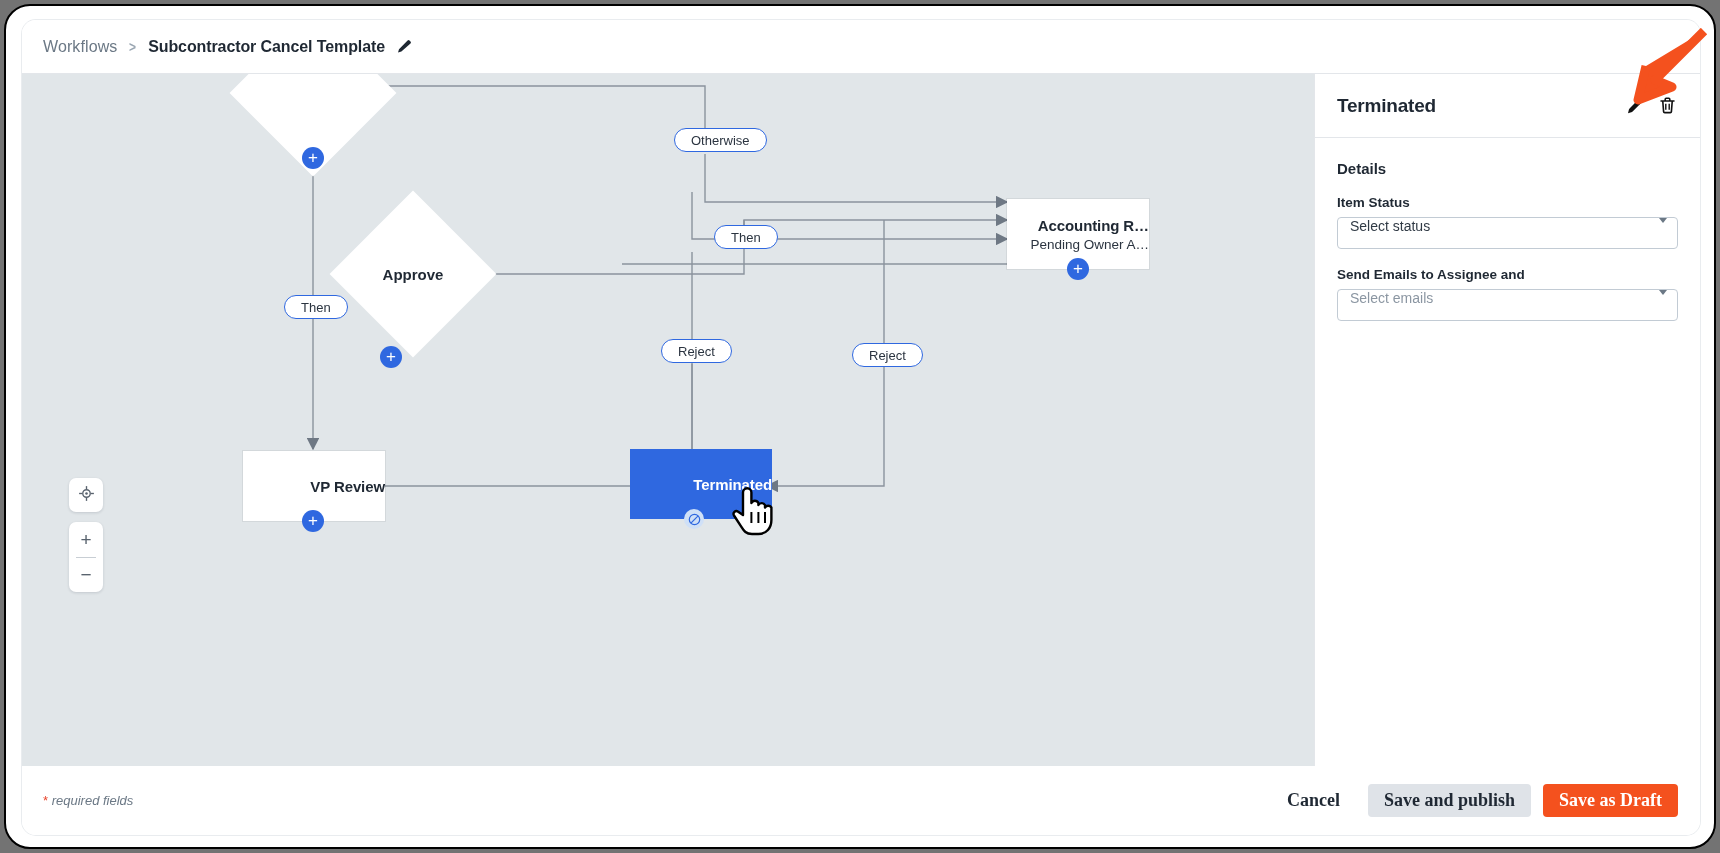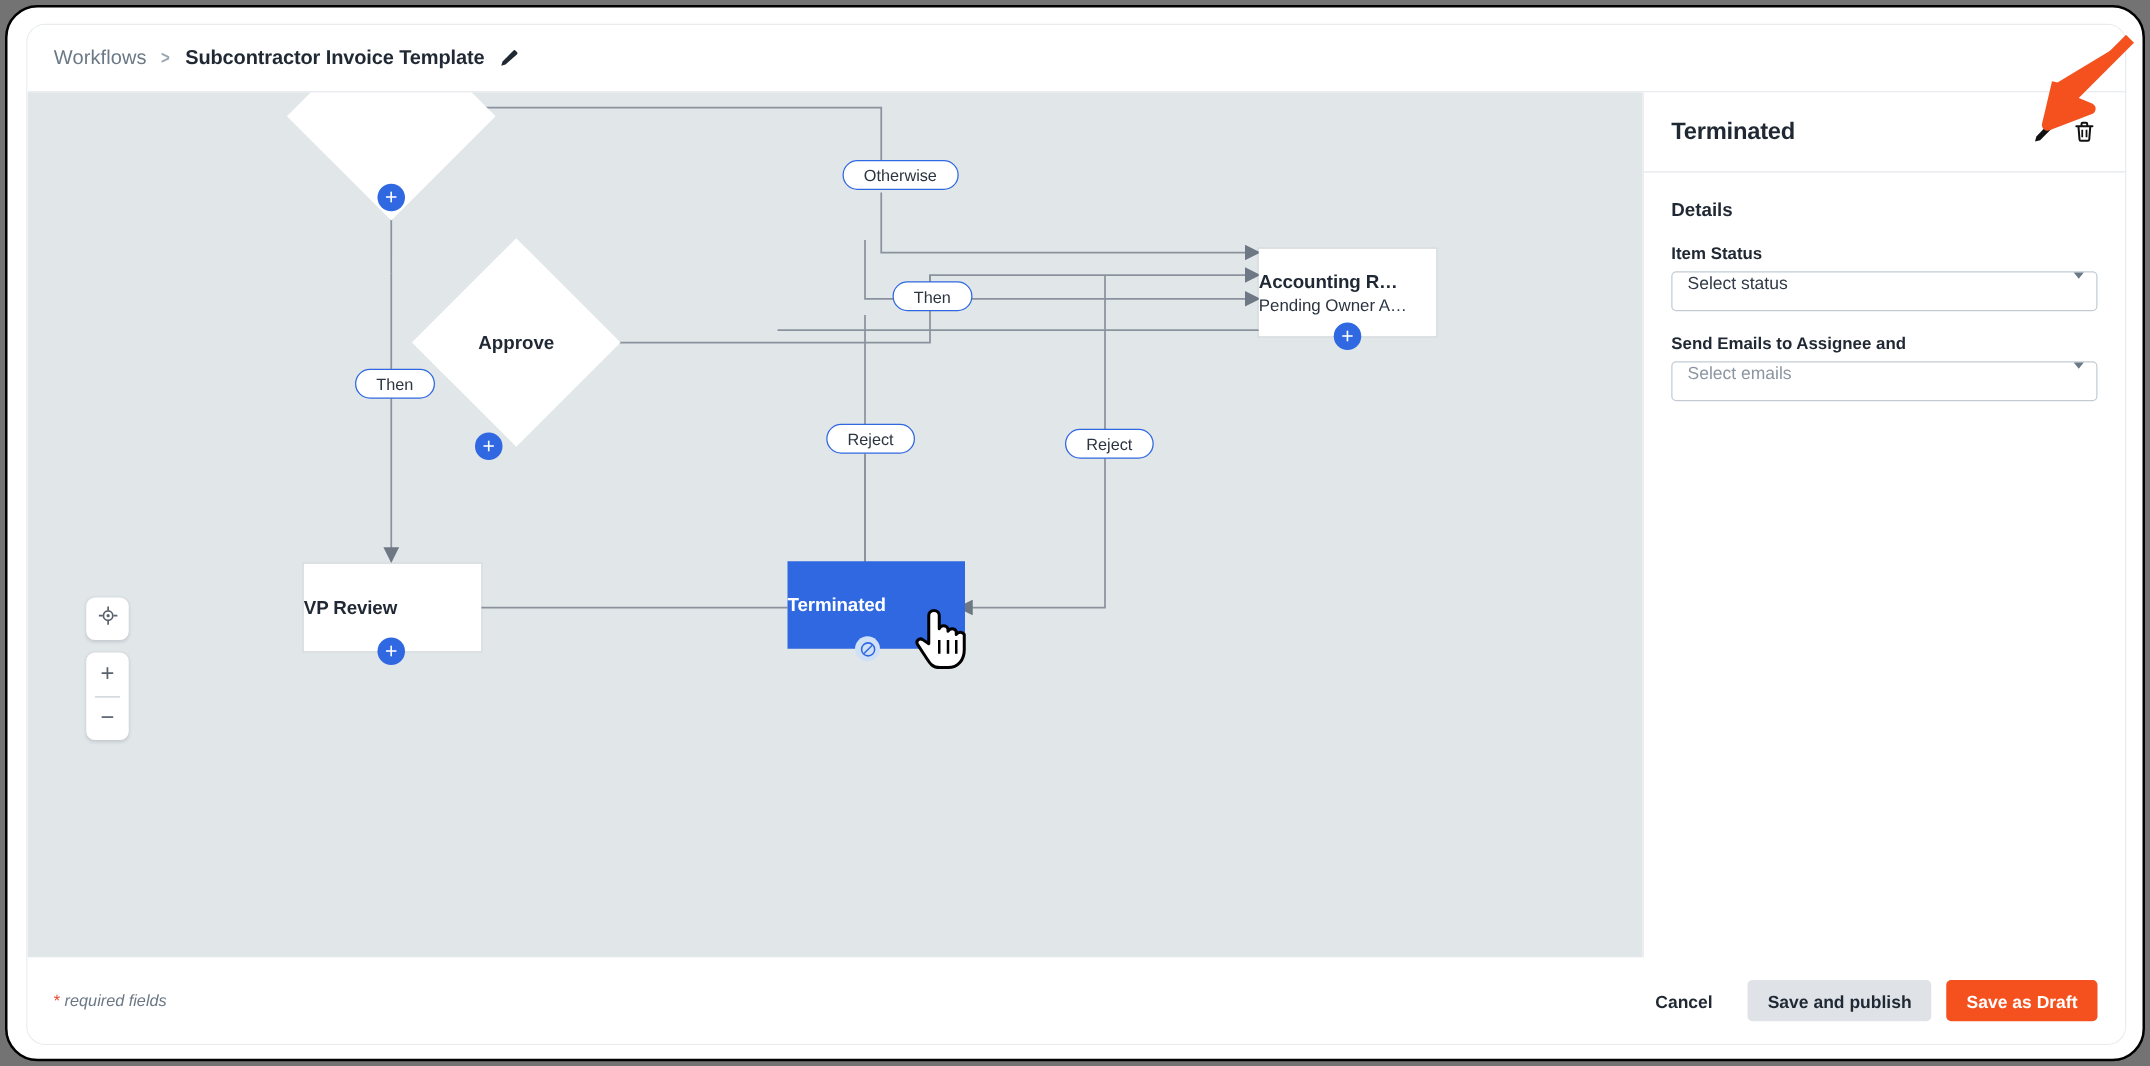--- a/index.html
+++ b/index.html
@@ -85,21 +85,21 @@
     overflow: hidden;
   }
   .canvas-svg { position: absolute; left: 0; top: 0; }
 
   
   .node {
     position: absolute;
     background: #ffffff;
     display: flex;
     flex-direction: column;
-    align-items: flex-start;
+    align-items: flex-end;
     justify-content: center;
     box-shadow: 0 0 0 1px rgba(0,0,0,.06);
     cursor: pointer;
   }
   .node-rect { width: 142px; height: 70px; }
   .node-title {
     font-size: 15px;
     font-weight: bold;
     color: #1f2833;
     letter-spacing: -.1px;
@@ -289,44 +289,44 @@
     font-size: 13px;
     font-style: italic;
     color: #6b7885;
     flex: 1;
   }
   .req-star { color: #e8452c; font-style: normal; }
   .btn {
     height: 33px;
     border-radius: 4px;
     display: flex; align-items: center; justify-content: center;
-    font-size: 14px;
+    font-size: 18px;
     font-weight: bold;
     cursor: pointer;
     border: none;
-    font-family: Liberation Sans, sans-serif;
+    font-family: Liberation Serif, serif;
   }
   .btn-text { background: transparent; color: #1f2833; padding: 0 18px; }
   .btn-grey { background: #dfe3e8; color: #1f2833; padding: 0 16px; margin-left: 10px; }
   .btn-orange { background: #f4511e; color: #ffffff; padding: 0 16px; margin-left: 12px; }
 
   
   .anno-arrow { position: absolute; z-index: 30; pointer-events: none; }
 </style>
 </head>
 <body>
 
 <div class="screen">
  <div class="window-frame">
   <div class="window-inner">
 
     <div class="topbar">
       <span class="crumb-link">Workflows</span>
       <span class="crumb-sep">&gt;</span>
-      <span class="crumb-current">Subcontractor Invoice Template</span>
+      <span class="crumb-current">Subcontractor Cancel Template</span>
       <span class="crumb-edit">
         <svg width="16" height="16" viewBox="0 0 16 16">
           <path d="M11.6 1.6a1.3 1.3 0 0 1 1.9 0l1 1a1.3 1.3 0 0 1 0 1.9L5.4 12.6 2 13.6l1-3.4 8.6-8.6z" fill="#1f2833"></path>
         </svg>
       </span>
     </div>
 
     <div class="canvas-wrap">
 
       <svg class="canvas-svg" width="1292" height="692">

